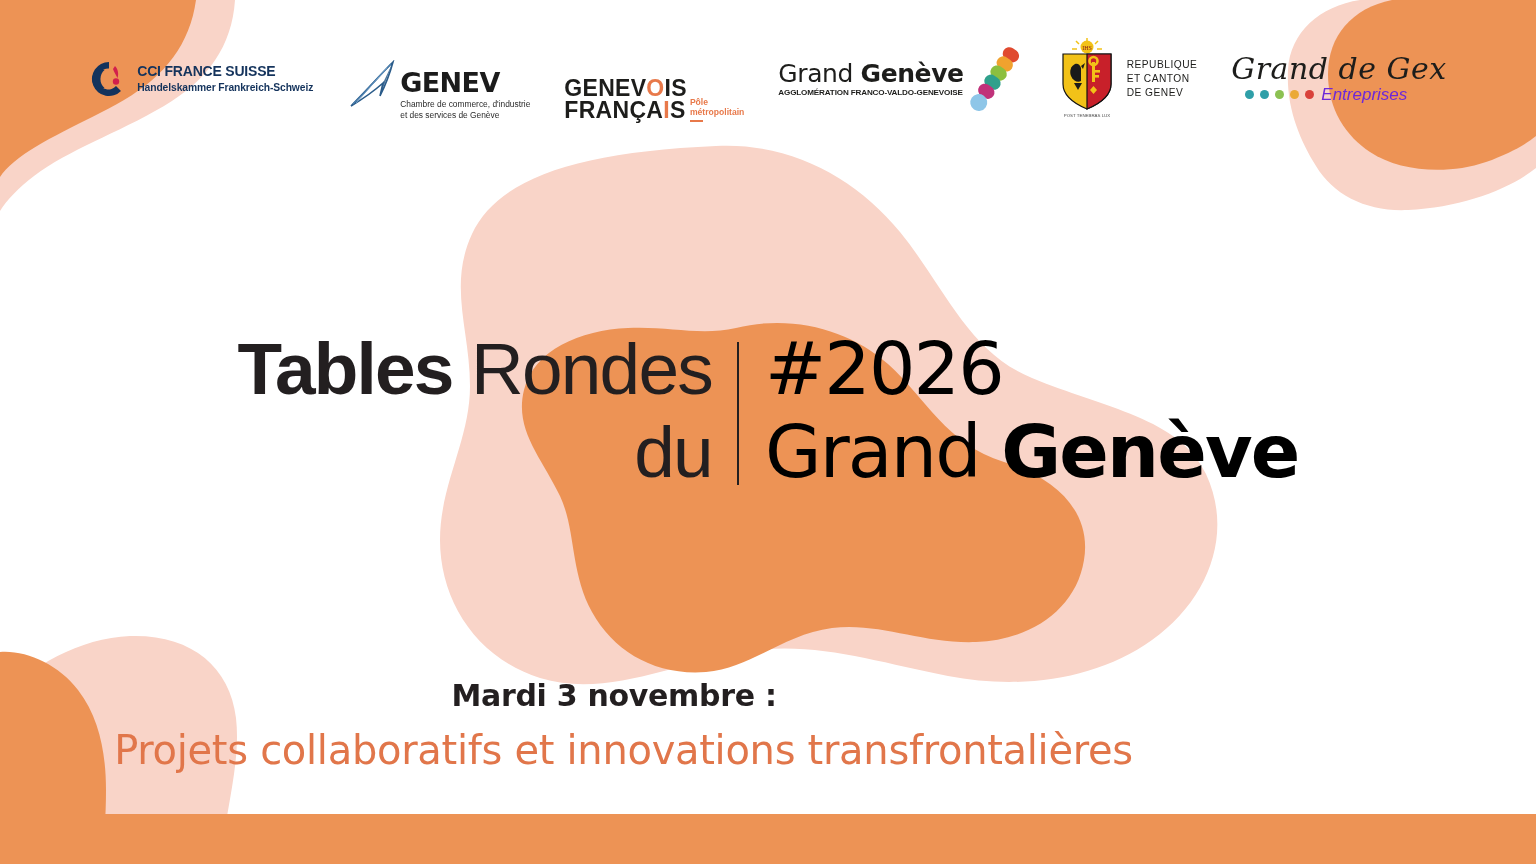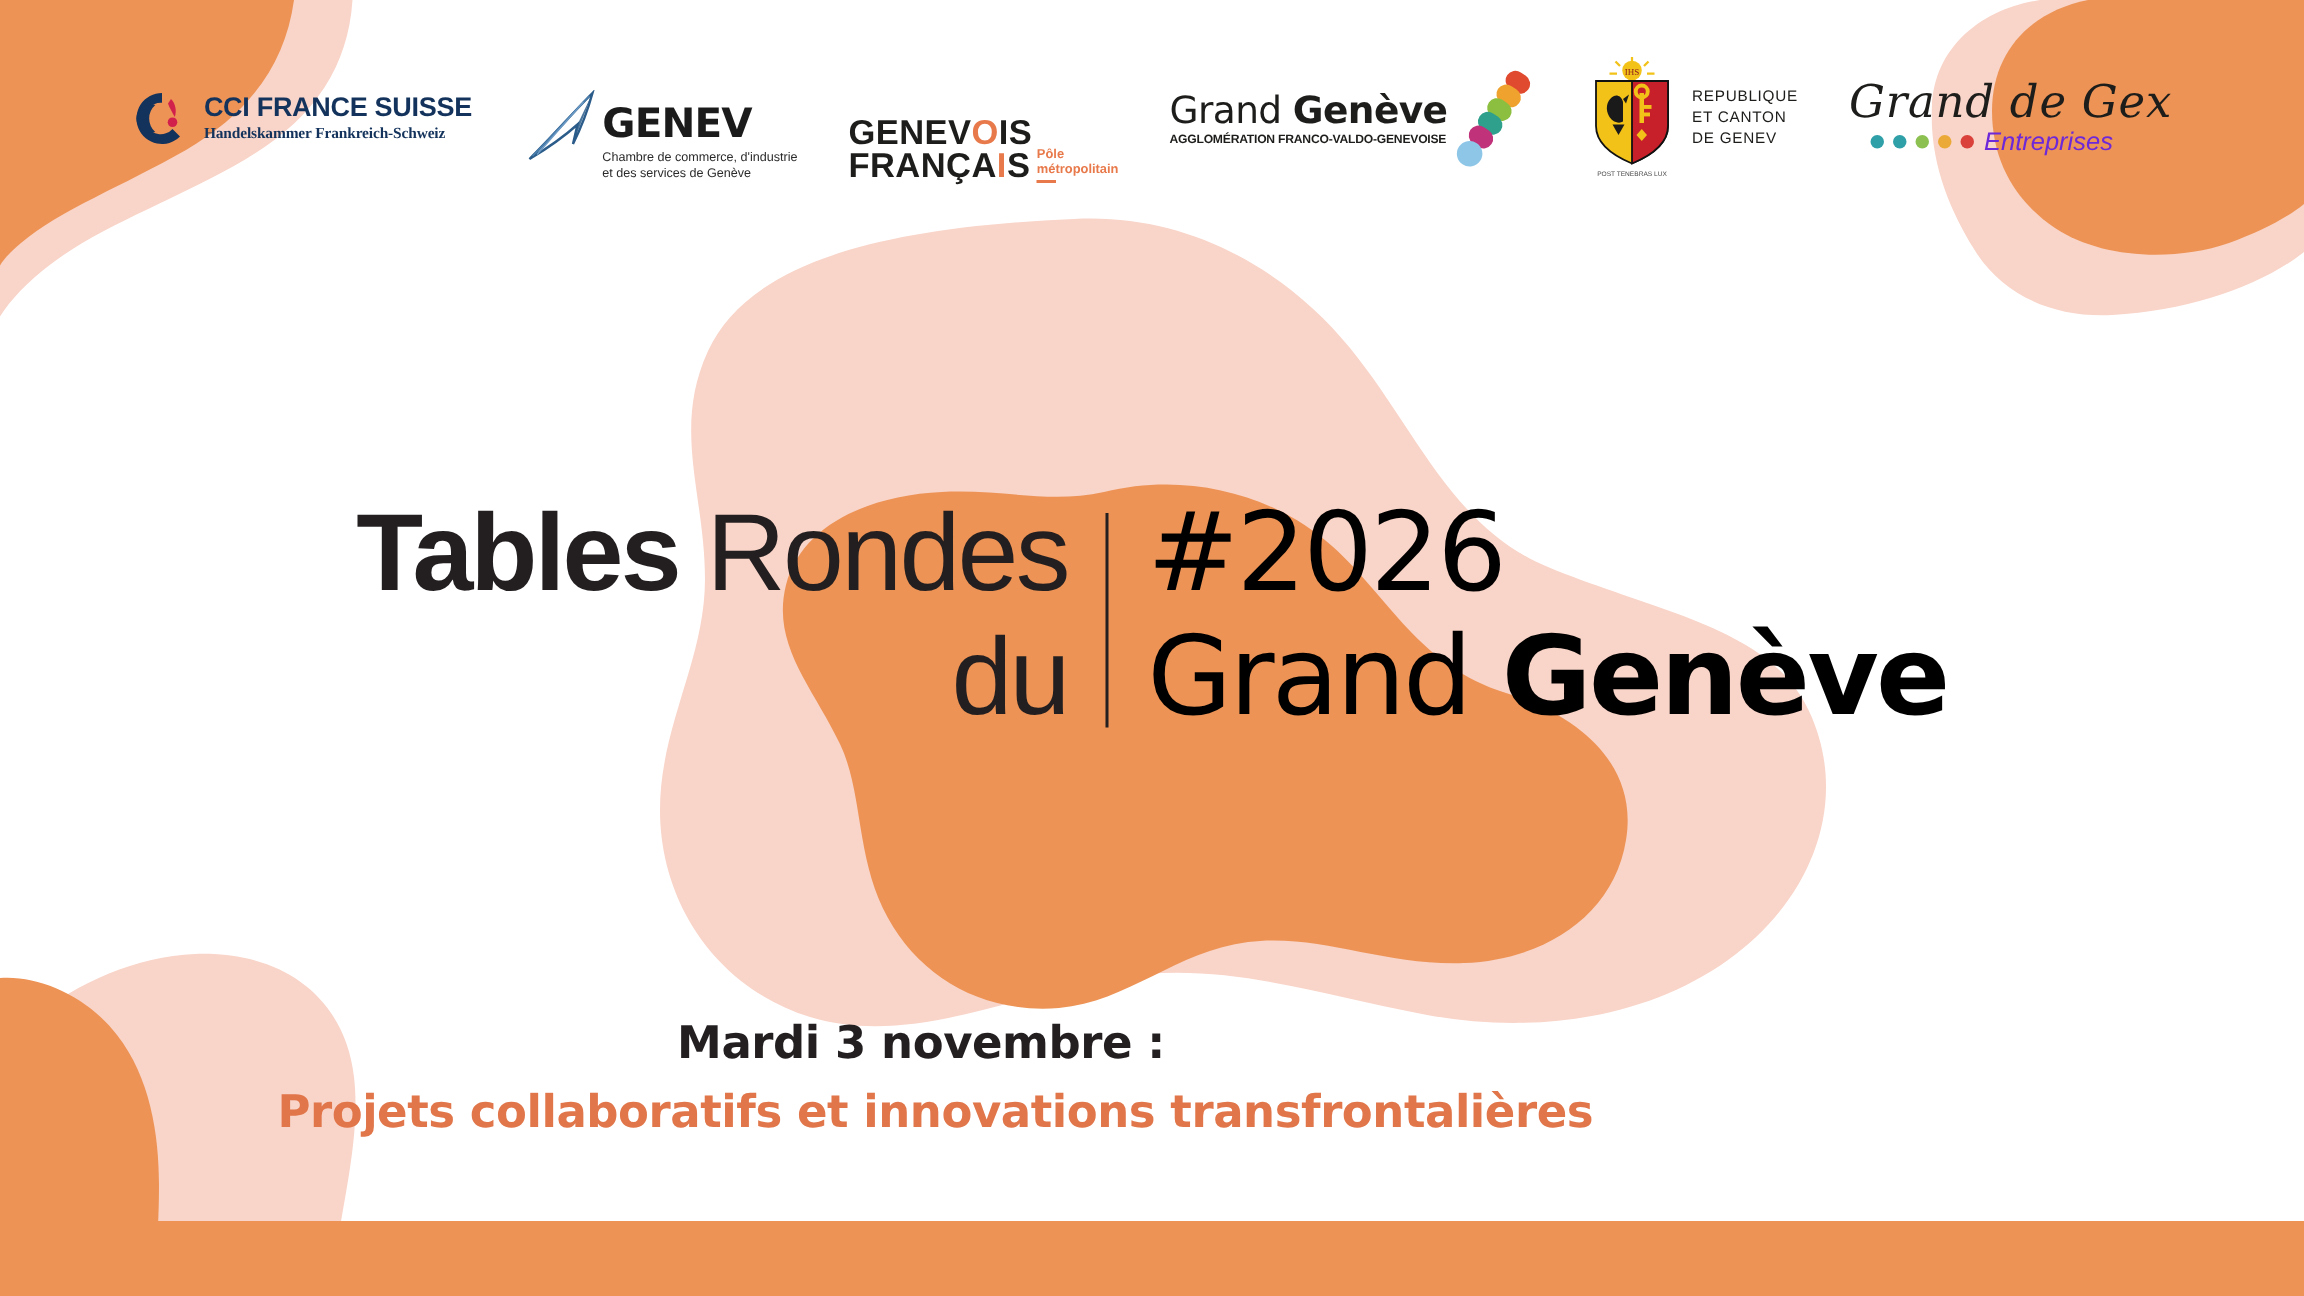--- a/index.html
+++ b/index.html
@@ -48,27 +48,27 @@
   
   .cci-fs {
     display: flex;
     align-items: center;
     gap: 8px;
   }
   .cci-fs-text { line-height: 1; }
   .cci-fs-title {
     font-family: "Liberation Sans", sans-serif;
     font-weight: bold;
-    font-size: 18px;
+    font-size: 14px;
     letter-spacing: -0.2px;
     color: #14335c;
     white-space: nowrap;
   }
   .cci-fs-sub {
-    font-family: Liberation Serif, serif;
+    font-family: Liberation Sans, sans-serif;
     font-weight: bold;
     font-size: 10.3px;
     letter-spacing: -0.1px;
     color: #14335c;
     margin-top: 5px;
     white-space: nowrap;
   }
 
   
   .ccig { display: flex; align-items: flex-end; gap: 1px; }
@@ -243,22 +243,22 @@
   #caption-date {
     font-family: "DejaVu Sans", sans-serif;
     font-weight: bold;
     font-size: 30px;
     letter-spacing: -0.3px;
     color: #231f20;
     line-height: 1.45;
   }
   #caption-theme {
     font-family: "DejaVu Sans", sans-serif;
-    font-weight: bold;
-    font-size: 30px;
+    font-weight: normal;
+    font-size: 40px;
     letter-spacing: -0.3px;
     color: #e1764a;
     line-height: 1.6;
     padding-left: 19px;
   }
 </style>
 </head>
 <body>
 
 <div id="slide">

